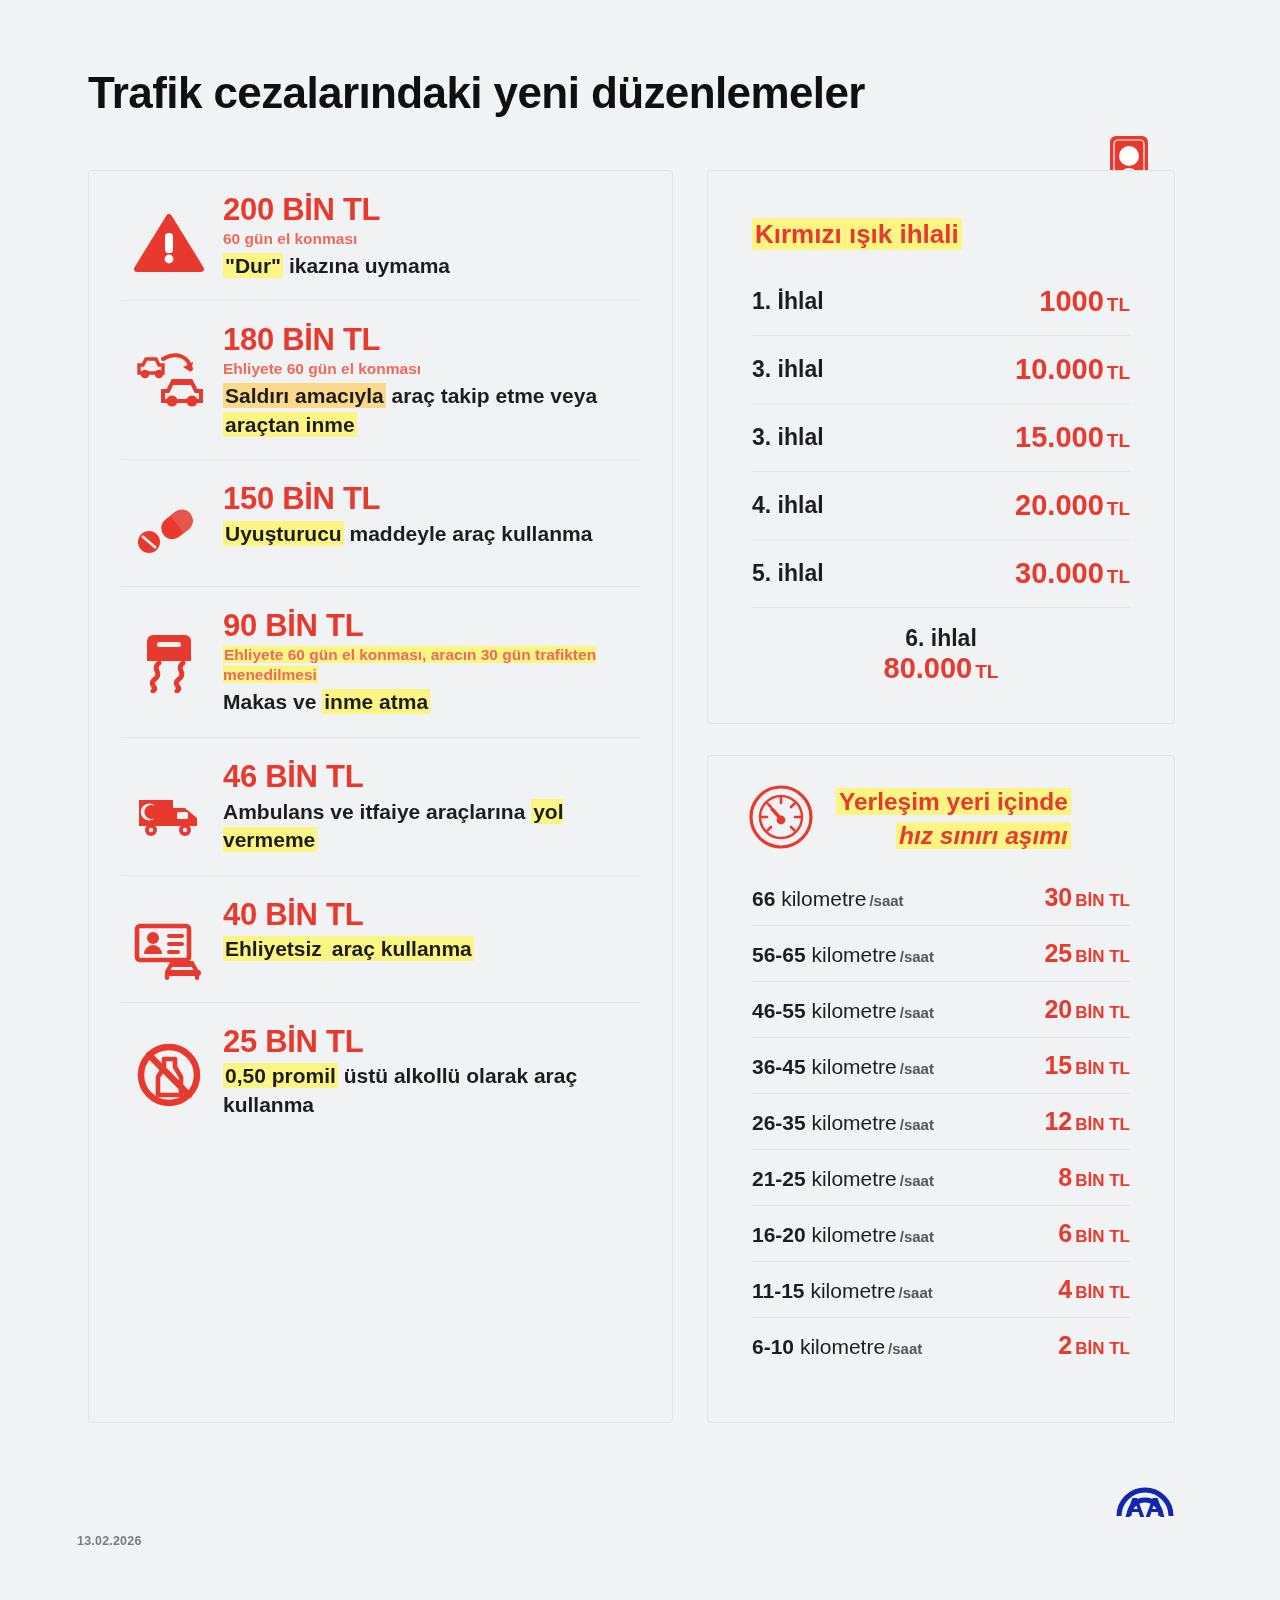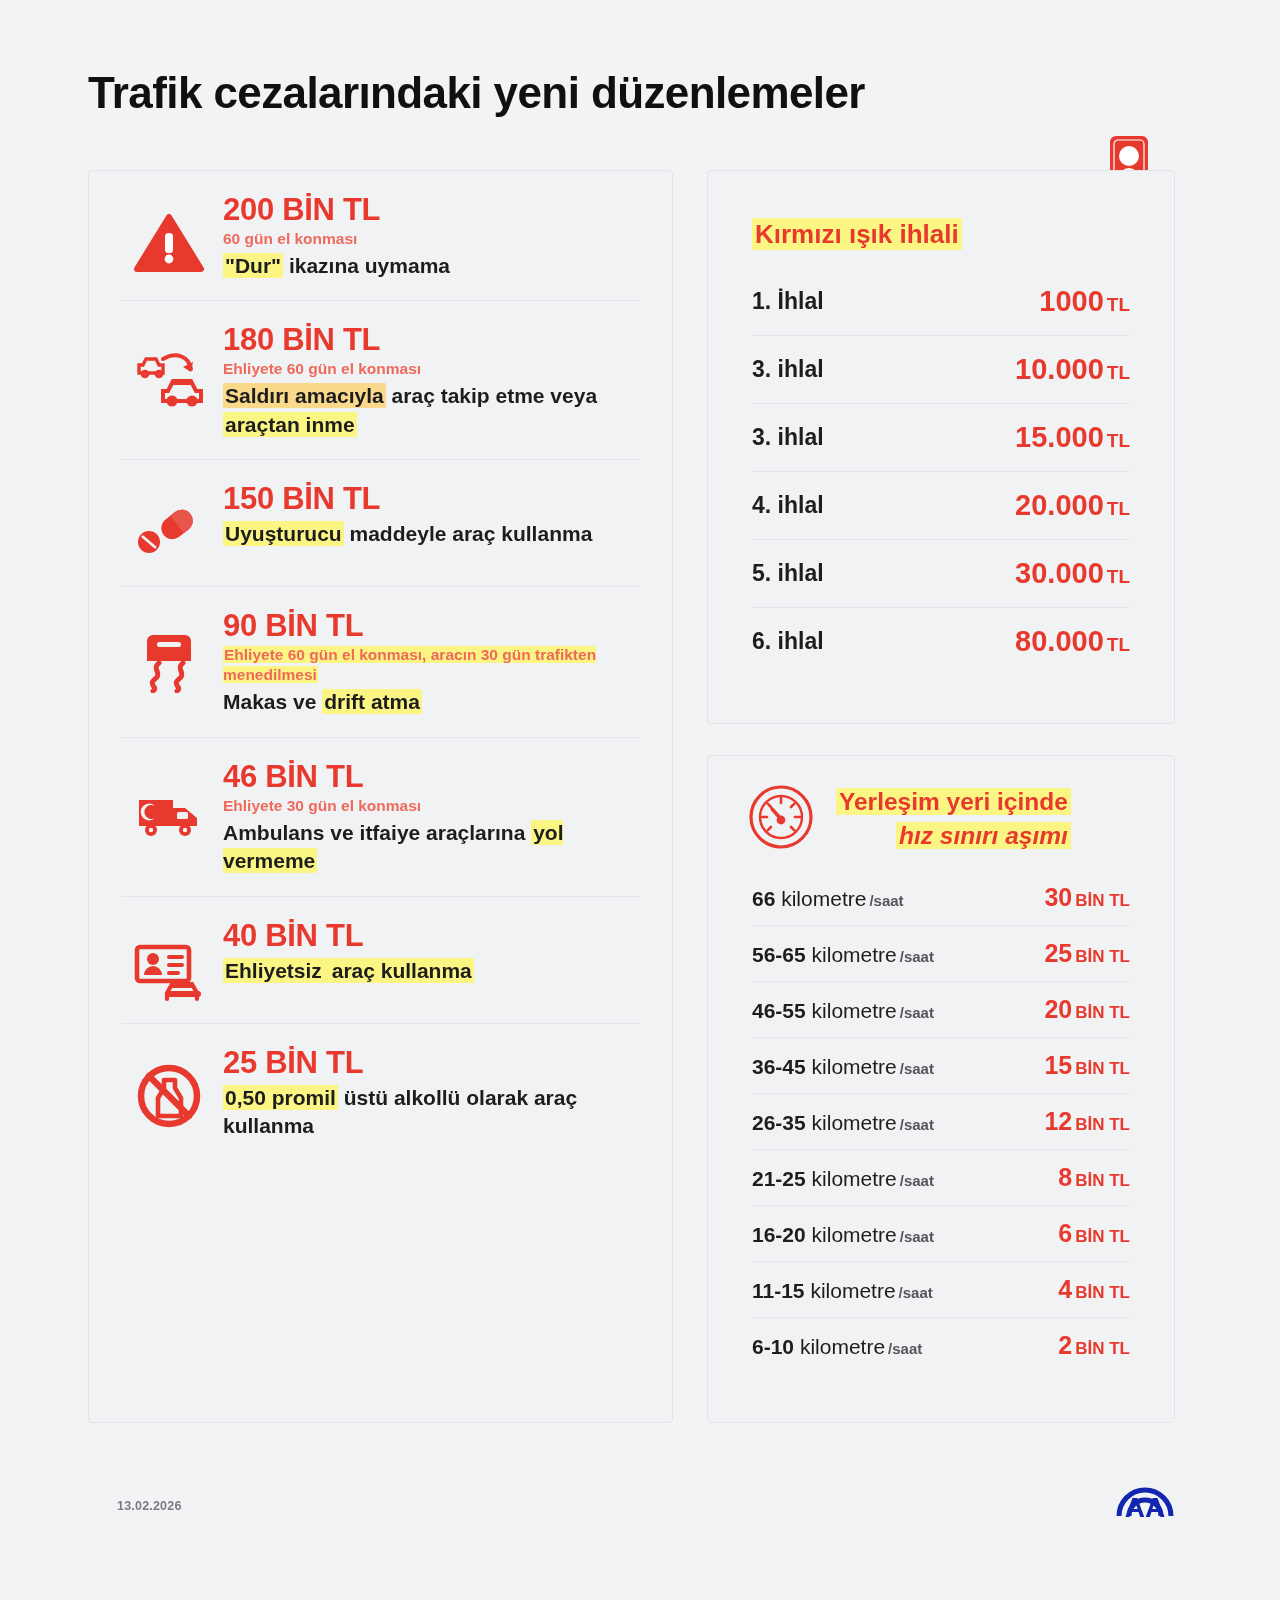--- a/index.html
+++ b/index.html
@@ -64,21 +64,21 @@
   .rp-head {
     font-size: 26px; font-weight: 800; color: #e8392e;
     margin: 48px 0 18px 44px; display: inline-block;
   }
   .rp-head span { background: #fbf584; padding: 1px 3px; }
   .viol-list { padding: 0 44px 12px 44px; }
   .viol-row {
     display: flex; align-items: center; justify-content: space-between;
     padding: 17px 0; border-bottom: 1px solid #e4e5e8;
   }
-  .viol-row:last-child { border-bottom: none; }
+  .viol-row:last-child { border-bottom: none; flex-direction: column; }
   .viol-label { font-size: 23px; font-weight: 700; color: #1d1d1d; }
   .viol-amt { font-size: 29px; font-weight: 800; color: #e8392e; white-space: nowrap; }
   .viol-amt .cur { font-size: 19px; font-weight: 800; margin-left: 3px; }
 
   
   .sp-head { display: flex; align-items: center; padding: 28px 0 8px 40px; }
   .sp-title { margin-left: 22px; }
   .sp-title div {
     font-size: 24.5px; font-weight: 800; color: #e8392e; line-height: 1.38;
   }
@@ -91,22 +91,22 @@
   }
   .speed-row:last-child { border-bottom: none; gap: 44px; }
   .sp-left { font-size: 21px; font-weight: 700; color: #1d1d1d; white-space: nowrap; }
   .sp-left .unit { font-weight: 500; }
   .sp-left .per { font-size: 15px; font-weight: 600; color: #55565a; margin-left: 3px; }
   .sp-amt { font-size: 25px; font-weight: 800; color: #e8392e; white-space: nowrap; }
   .sp-amt .cur { font-size: 17px; font-weight: 800; margin-left: 3px; }
 
   
   .date {
-    position: absolute; left: 77px; top: 1499px;
-    font-size: 12.5px; font-weight: 700; color: #7b7c80; letter-spacing: 0.2px; margin-left: 40px;
+    position: absolute; left: 77px; top: 1534px;
+    font-size: 12.5px; font-weight: 700; color: #7b7c80; letter-spacing: 0.2px;
   }
   .logo { position: absolute; left: 1115px; top: 1472px; }
 
   .traffic-light { position: absolute; left: 1108px; top: 134px; }
 </style>
 </head>
 <body>
 
 <div class="page">
 
@@ -183,39 +183,38 @@
             <svg width="72" height="68" viewBox="0 0 72 68" fill="#e8392e">
               <path d="M20 10 h32 a6 6 0 0 1 6 6 v20 h-44 v-20 a6 6 0 0 1 6 -6 z" fill="#e8392e"></path>
                 <rect x="24" y="17" width="24" height="5" rx="2.5" fill="#f1f2f4"></rect>
                 <path d="M26 38 C18 44 30 48 22 54 C14 60 26 62 20 66" fill="none" stroke="#e8392e" stroke-width="5" stroke-linecap="round"></path>
                 <path d="M50 38 C42 44 54 48 46 54 C38 60 50 62 44 66" fill="none" stroke="#e8392e" stroke-width="5" stroke-linecap="round"></path>
             </svg>
           </div>
           <div class="fine-body">
             <div class="amount">90 BİN TL</div>
             <div class="note"><span class="hl-note">Ehliyete 60 gün el konması, aracın 30 gün trafikten menedilmesi</span></div>
-            <div class="desc"><span class="">Makas ve </span><span class="hl">drift atma</span></div>
+            <div class="desc"><span class="">Makas ve </span><span class="hl">inme atma</span></div>
           </div>
         </div>
         <div class="fine-row">
           <div class="fine-icon">
             <svg width="72" height="68" viewBox="0 0 72 68" fill="#e8392e">
               <path d="M6 24 h34 v26 h-34 z" fill="#e8392e"></path>
                 <path d="M40 32 h12 l12 10 v8 h-24 z" fill="#e8392e"></path>
                 <circle cx="18" cy="54" r="6" fill="#e8392e"></circle>
                 <circle cx="52" cy="54" r="6" fill="#e8392e"></circle>
                 <circle cx="18" cy="54" r="2.2" fill="#f1f2f4"></circle>
                 <circle cx="52" cy="54" r="2.2" fill="#f1f2f4"></circle>
                 <path d="M22 30 a7 7 0 1 0 0 12 a8.4 8.4 0 1 1 0 -12 z" fill="#f1f2f4"></path>
                 <rect x="44" y="36" width="11" height="7" rx="1.6" fill="#f1f2f4"></rect>
             </svg>
           </div>
           <div class="fine-body">
             <div class="amount">46 BİN TL</div>
-            <div class="note"><span>Ehliyete 30 gün el konması</span></div>
             <div class="desc"><span class="">Ambulans ve itfaiye araçlarına </span><span class="hl">yol vermeme</span></div>
           </div>
         </div>
         <div class="fine-row">
           <div class="fine-icon">
             <svg width="72" height="68" viewBox="0 0 72 68" fill="#e8392e">
               <rect x="4" y="12" width="52" height="34" rx="3" fill="none" stroke="#e8392e" stroke-width="4.6"></rect>
                 <circle cx="20" cy="24" r="6" fill="#e8392e"></circle>
                 <path d="M11 40 a9 9 0 0 1 18 0 z" fill="#e8392e"></path>
                 <g fill="#e8392e">

